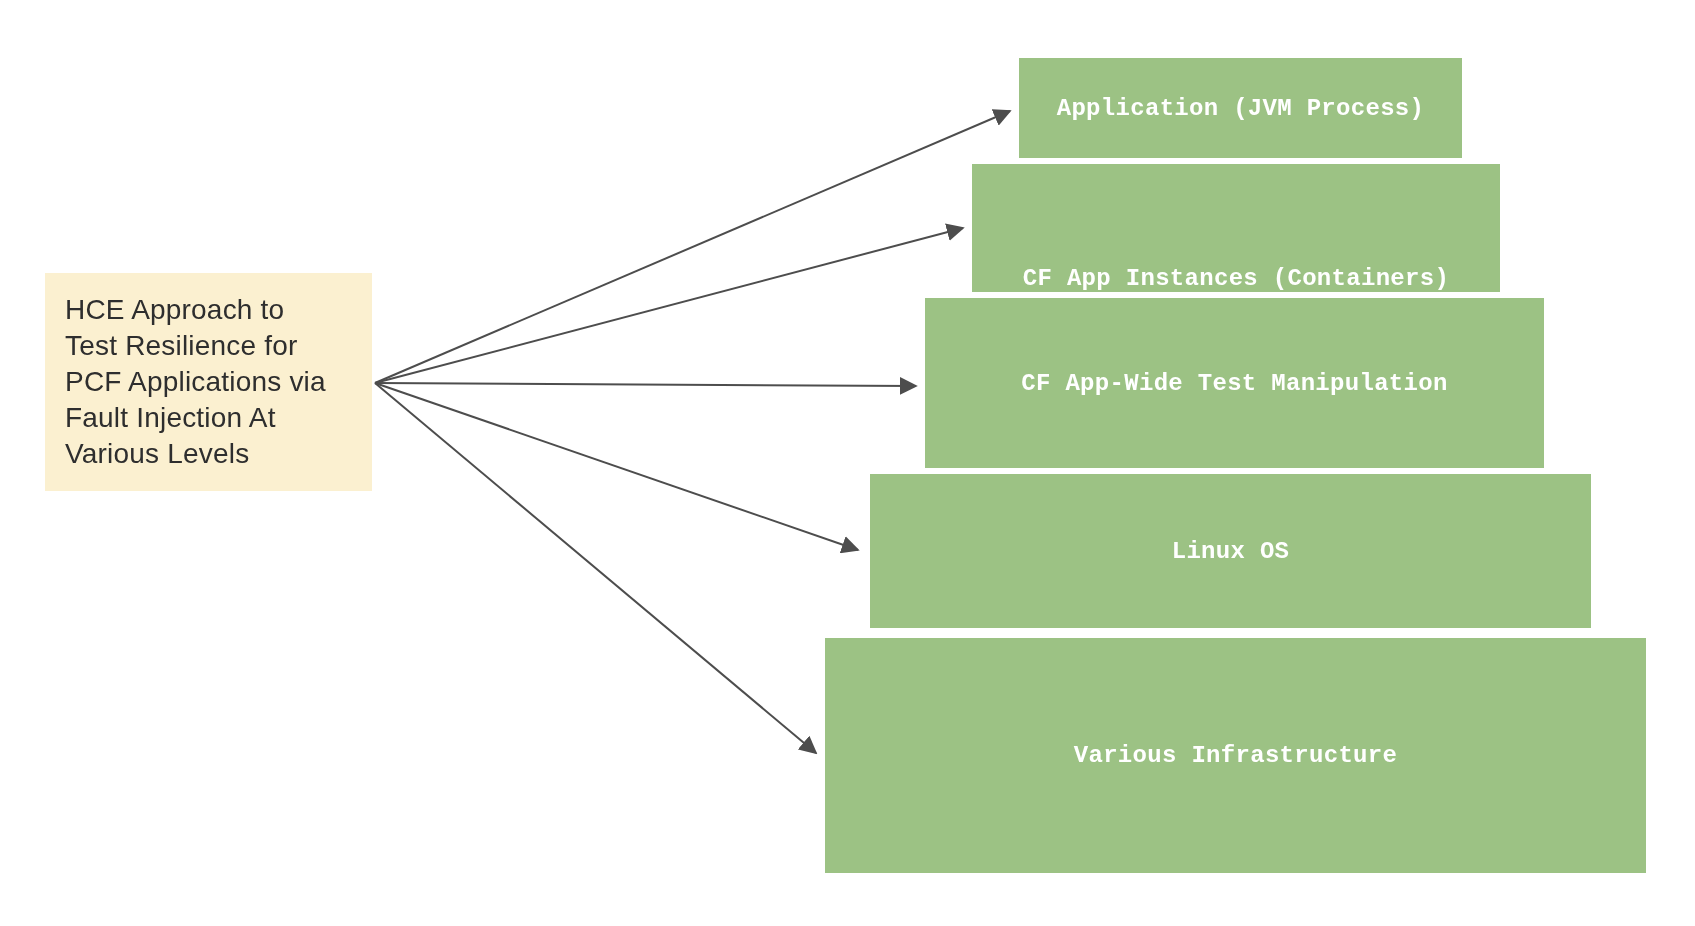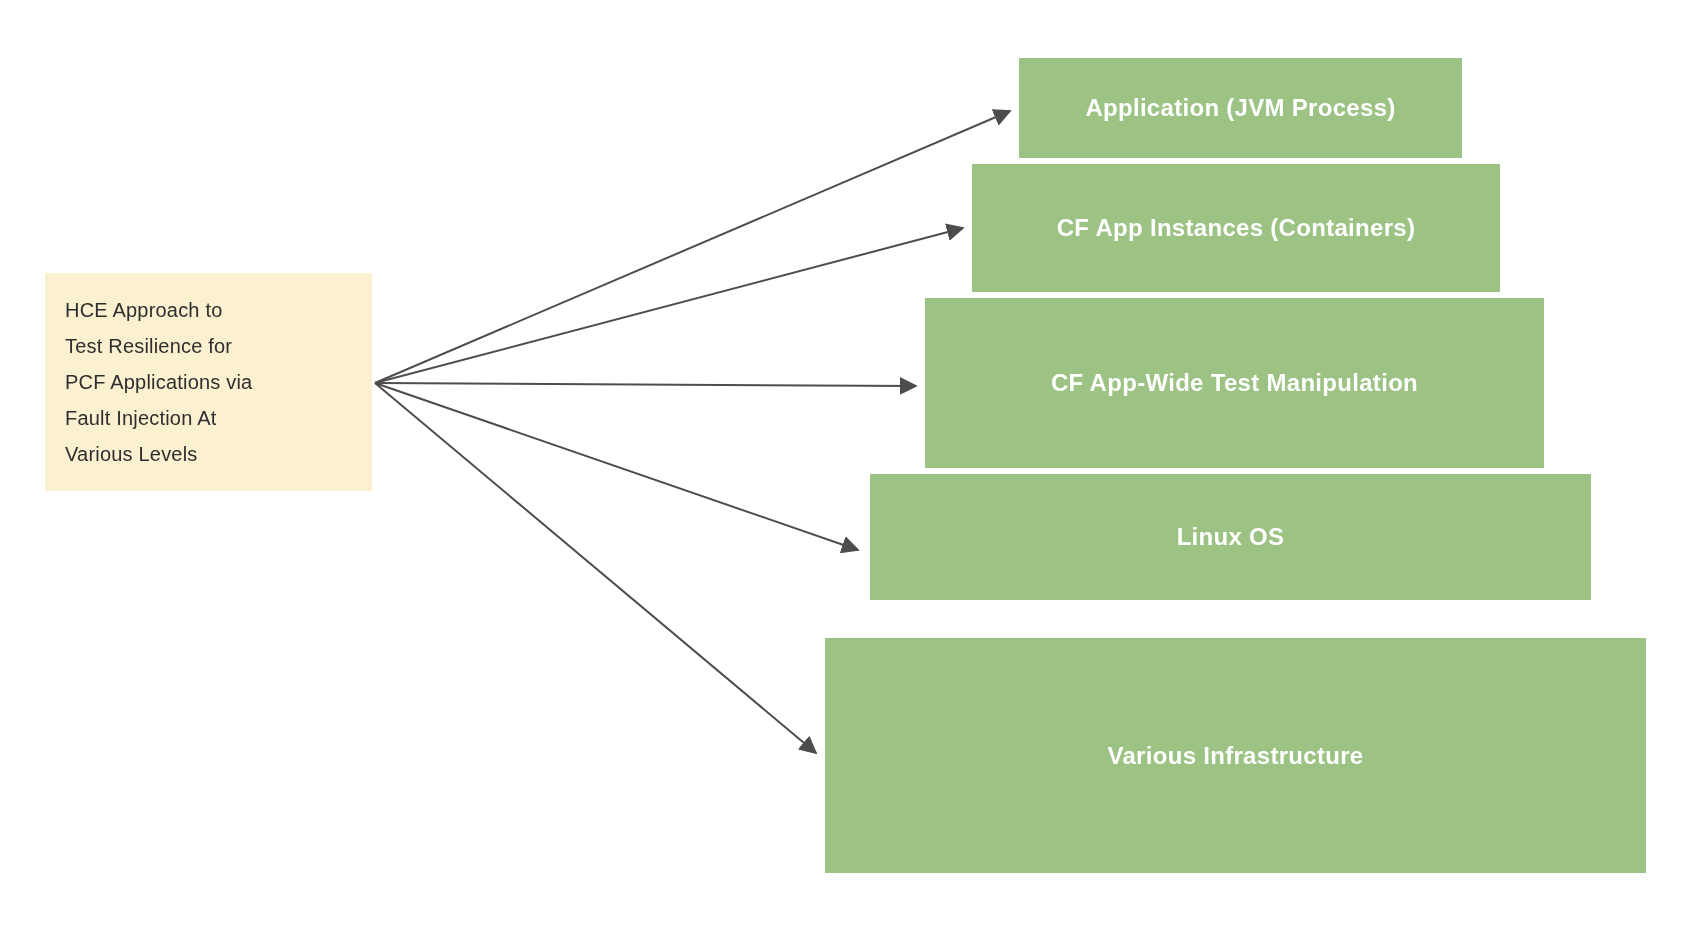--- a/index.html
+++ b/index.html
@@ -22,44 +22,45 @@
     width: 327px;
     height: 218px;
     background: var(--source-box-bg, #FBF0D0);
     box-sizing: border-box;
     display: flex;
     align-items: center;
   }
   .source-box .source-text {
     padding-left: 20px;
     padding-right: 8px;
-    font-size: 20px;
+    font-size: 28px;
     line-height: 36px;
     color: var(--source-text, #2E2E2E);
     white-space: pre-line;
     letter-spacing: 0.2px;
   }
   .level {
     position: absolute;
     background: var(--level-bg, #9CC284);
     display: flex;
     align-items: center;
     justify-content: center;
+    font-family: Liberation Mono, monospace;
   }
   .level .level-label {
     color: var(--level-text, #ffffff);
     font-size: 24px;
     font-weight: bold;
     letter-spacing: 0.3px;
     text-align: center;
   }
   .lv1 { left: 1019px; top:  58px; width: 443px; height: 100px; }
-  .lv2 { left:  972px; top: 164px; width: 528px; height: 128px; }
+  .lv2 { left:  972px; top: 164px; width: 528px; height: 128px; align-items: flex-end; }
   .lv3 { left:  925px; top: 298px; width: 619px; height: 170px; }
-  .lv4 { left:  870px; top: 474px; width: 721px; height: 126px; }
+  .lv4 { left:  870px; top: 474px; width: 721px; height: 154px; }
   .lv5 { left:  825px; top: 638px; width: 821px; height: 235px; }
   .arrows-layer {
     position: absolute;
     left: 0; top: 0;
     width: 1695px;
     height: 926px;
     pointer-events: none;
   }
   .arrows-layer line {
     stroke: var(--arrow, #4D4D4D);

